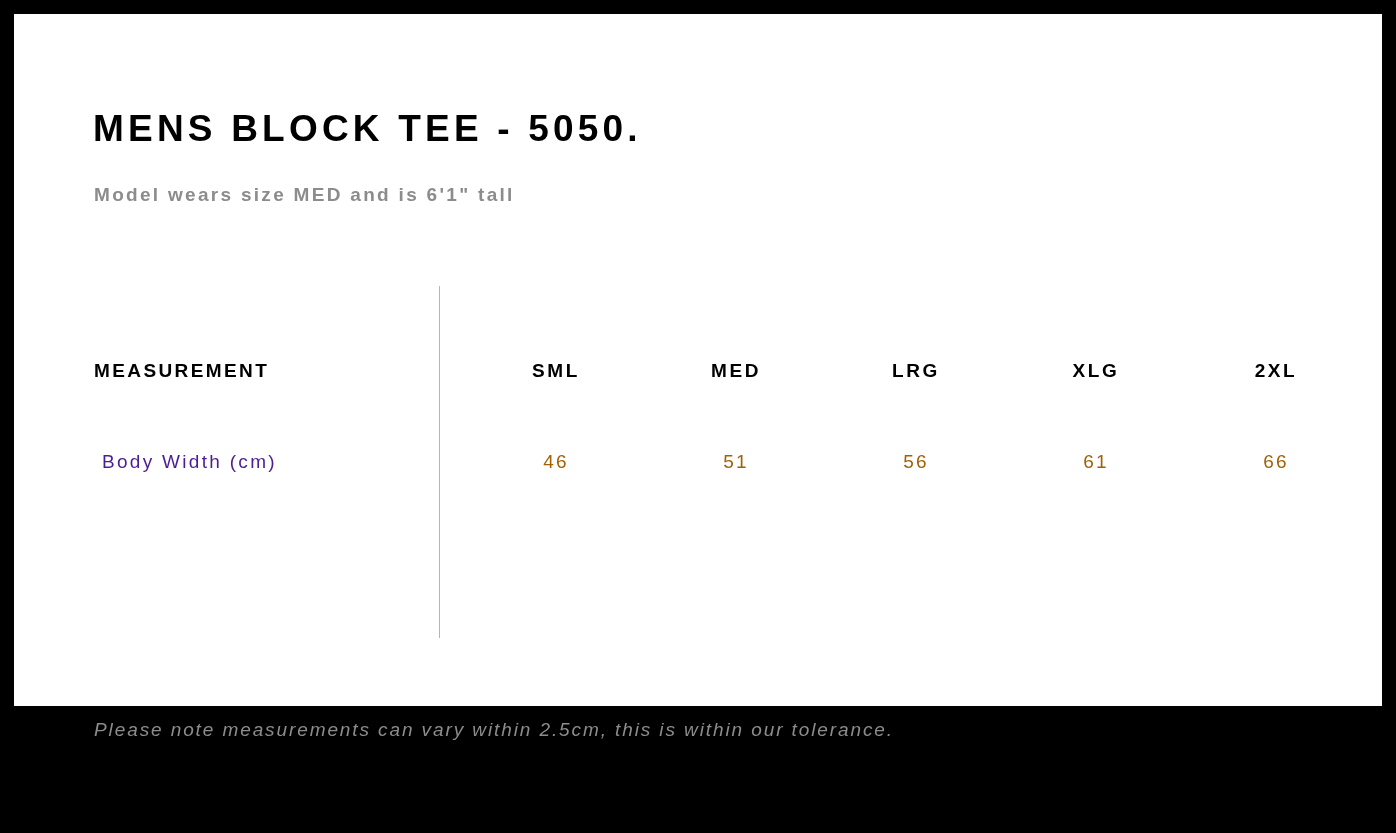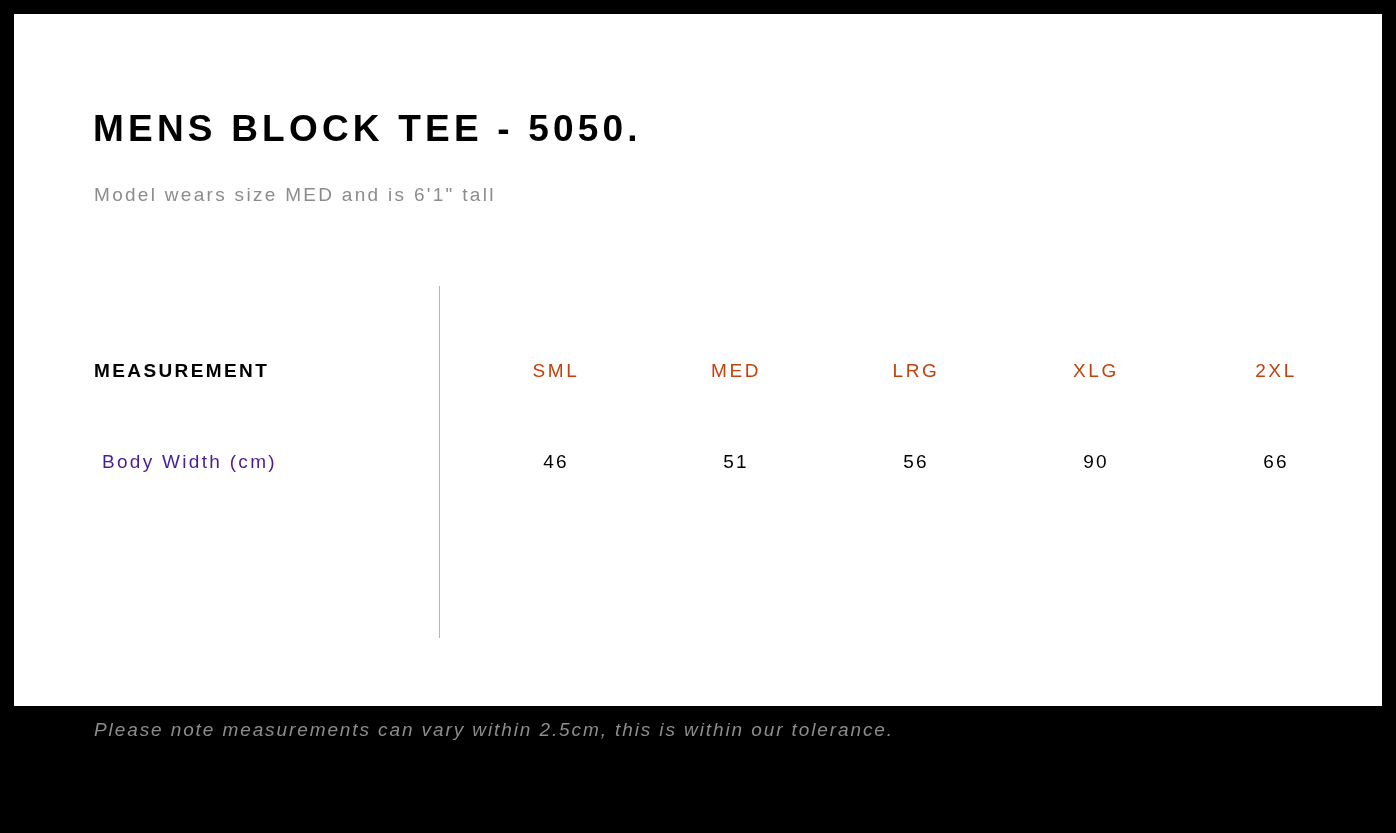--- a/index.html
+++ b/index.html
@@ -33,20 +33,21 @@
     white-space: nowrap;
   }
   .subtitle {
     position: absolute;
     left: 80px;
     top: 170px;
     font-size: 19px;
     letter-spacing: 2.3px;
     color: #8c8c8c;
     white-space: nowrap;
+    font-weight: bold;
   }
   .divider {
     position: absolute;
     left: 425px;
     top: 272px;
     width: 1px;
     height: 352px;
     background: #b5b5b5;
   }
   .table {
@@ -83,25 +84,25 @@
     color: #4c1d95;
     margin-left: 8px;
   }
   .cell {
     position: absolute;
     width: 160px;
     text-align: center;
     font-size: 19px;
     letter-spacing: 2.3px;
     line-height: 40px;
-    color: #000000;
+    color: #a16207;
   }
   .cell.head {
-    font-weight: normal;
-    color: #c2410c;
+    font-weight: bold;
+    color: #000000;
     letter-spacing: 2.6px;
   }
   .c0 { left: 462px; }
   .c1 { left: 642px; }
   .c2 { left: 822px; }
   .c3 { left: 1002px; }
   .c4 { left: 1182px; }
 
   .footnote {
     position: absolute;
@@ -133,21 +134,21 @@
       <div class="cell head c3">XLG</div>
       <div class="cell head c2">LRG</div>
       <div class="cell head c4">2XL</div>
     </div>
 
     <div class="row row-0">
       <div class="label body">Body Width (cm)</div>
       <div class="cell c0">46</div>
       <div class="cell c1">51</div>
       <div class="cell c2">56</div>
-      <div class="cell c3">90</div>
+      <div class="cell c3">61</div>
       <div class="cell c4">66</div>
     </div>
 
 
   </div>
 
   <div class="footnote">Please note measurements can vary within 2.5cm, this is within our tolerance.</div>
 
 </div>
 

